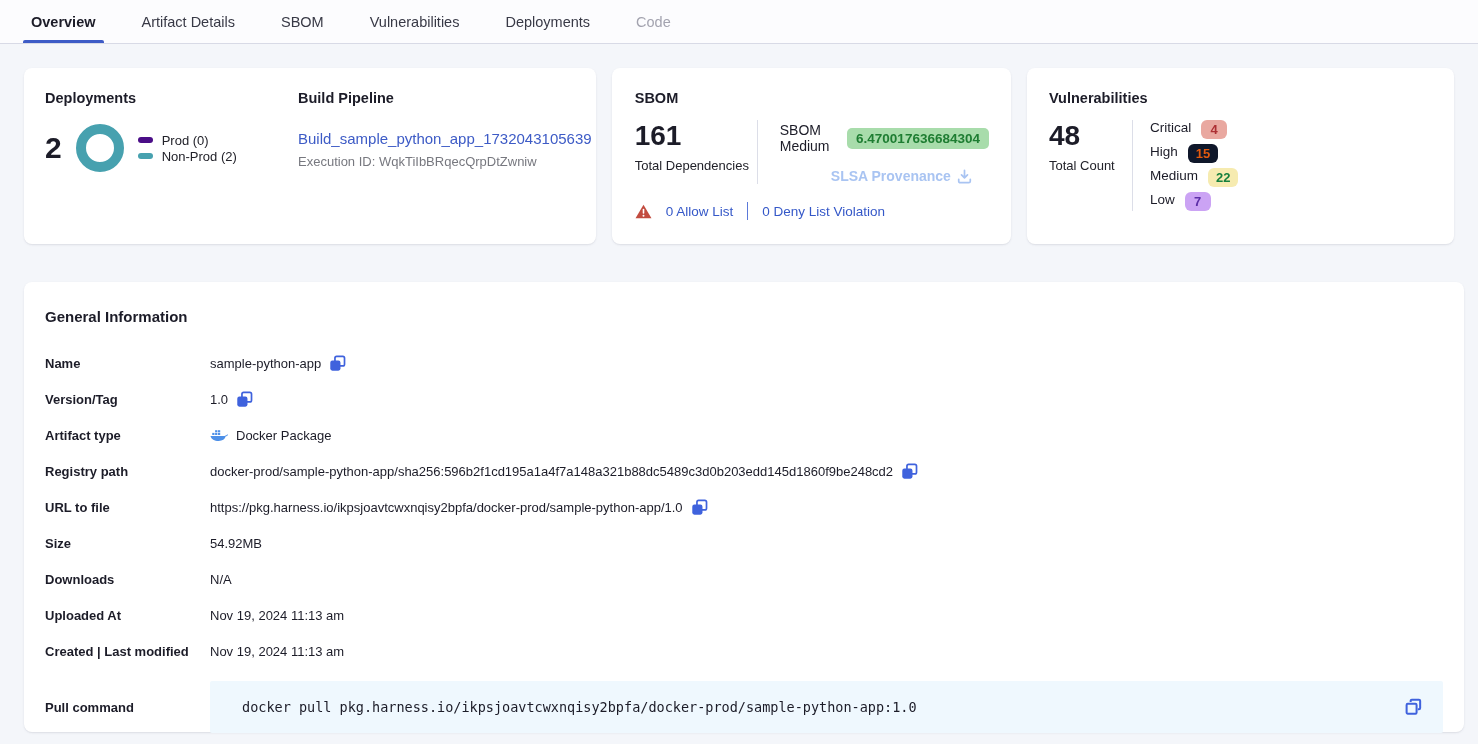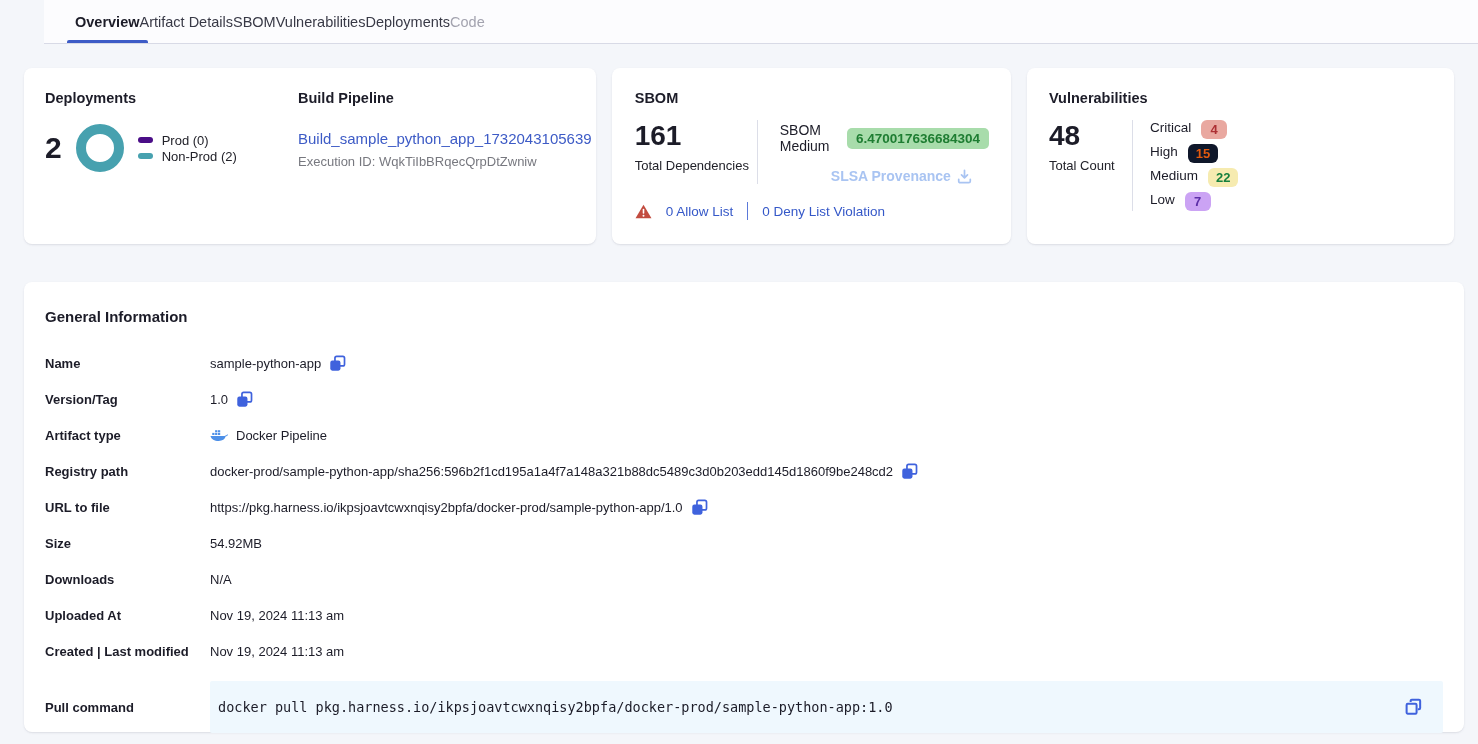--- a/index.html
+++ b/index.html
@@ -5,21 +5,21 @@
   * { margin:0; padding:0; box-sizing:border-box; }
   html,body { width:1478px; height:744px; }
   body {
     font-family:"Liberation Sans","DejaVu Sans",sans-serif;
     background:#f4f6fa; color:#1c1c28; font-size:13px;
     overflow:hidden;
   }
   
   .tabbar {
     height:44px; background:#fcfcfe; border-bottom:1px solid #d8dae6;
-    display:flex; align-items:stretch; padding-left:31px; margin-left:44px;
+    display:flex; align-items:stretch; padding-left:31px; gap:46px;
   }
   .tab {
     display:flex; align-items:center; font-size:14.5px; color:#383946;
     cursor:pointer; position:relative; white-space:nowrap;
   }
   .tab.active { color:#1c1c28; font-weight:700; }
   .tab.active::after {
     content:""; position:absolute; left:-8px; right:-8px; bottom:0;
     height:3px; background:#3d5bc6; border-radius:2px 2px 0 0;
   }
@@ -89,21 +89,21 @@
     padding:26px 21px 20px 21px;
   }
   .gi-title { font-size:15px; font-weight:700; margin-bottom:20px; }
   .info-row { display:flex; align-items:center; min-height:36px; }
   .info-label { width:165px; font-weight:700; font-size:13px; color:#1c1c28; flex-shrink:0; }
   .info-value { display:flex; align-items:center; gap:8px; font-size:13px; color:#1c1c28; }
   .copy-btn { display:inline-flex; align-items:center; cursor:pointer; }
   .pull-row { display:flex; align-items:center; margin-top:12px; }
   .pull-box {
     flex:1; background:#eff8fe; border-radius:2px; height:52px;
-    display:flex; align-items:center; padding:0 20px 0 8px;
+    display:flex; align-items:center; padding:0 20px 0 32px;
   }
   .pull-text {
     flex:1; font-family:"DejaVu Sans Mono","Liberation Mono",monospace;
     font-size:13.5px; color:#1c1c28;
   }
   svg { display:block; }
 </style>
 </head>
 <body>
 
@@ -245,21 +245,21 @@
       <span>
         <svg width="18" height="14" viewBox="0 0 24 18" fill="#4c8fe8">
           <rect x="3" y="6.2" width="3" height="2.8"></rect>
             <rect x="6.8" y="6.2" width="3" height="2.8"></rect>
             <rect x="10.6" y="6.2" width="3" height="2.8"></rect>
             <rect x="6.8" y="2.6" width="3" height="2.8"></rect>
             <rect x="10.6" y="2.6" width="3" height="2.8"></rect>
           <path d="M0.6 10.2 h17.6 c1.8 0 3.5 -0.7 4.7 -2 0.6 0 1.5 0.2 1 0.9 -0.5 0.9 -1.6 1.6 -2.9 1.7 -1.1 3.8 -4.4 6.2 -9.4 6.2 -5.8 0 -9.8 -2.6 -11 -6.8z"></path>
         </svg>
       </span>
-      <span>Docker Pipeline</span>
+      <span>Docker Package</span>
     </div>
   </div>
 
   <div class="info-row">
     <div class="info-label">Registry path</div>
     <div class="info-value">
       <span>docker-prod/sample-python-app/sha256:596b2f1cd195a1a4f7a148a321b88dc5489c3d0b203edd145d1860f9be248cd2</span>
       <span class="copy-btn">
         <svg width="17" height="17" viewBox="0 0 16 16">
             <rect x="5.6" y="1.2" width="9" height="9" rx="1.6" fill="none" stroke="#3f62dd" stroke-width="1.6"></rect>

